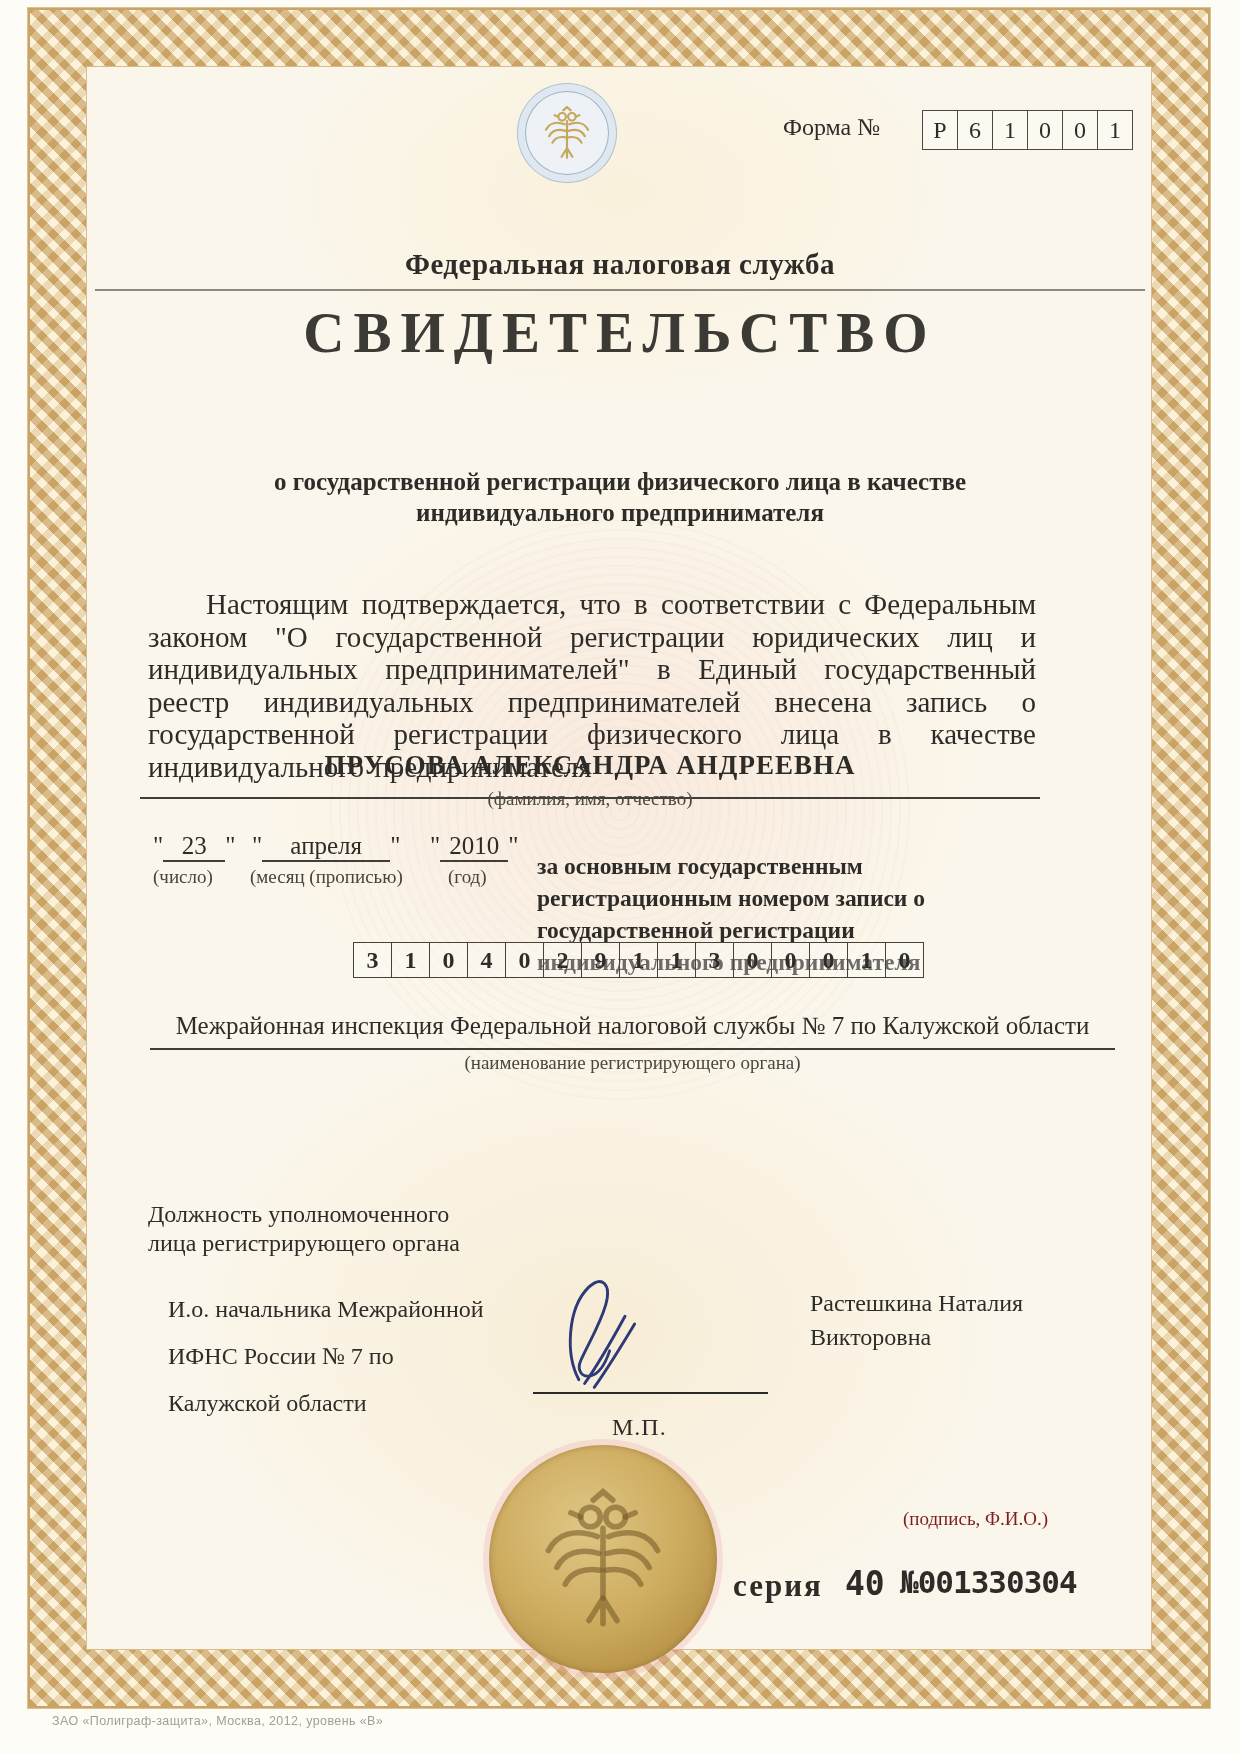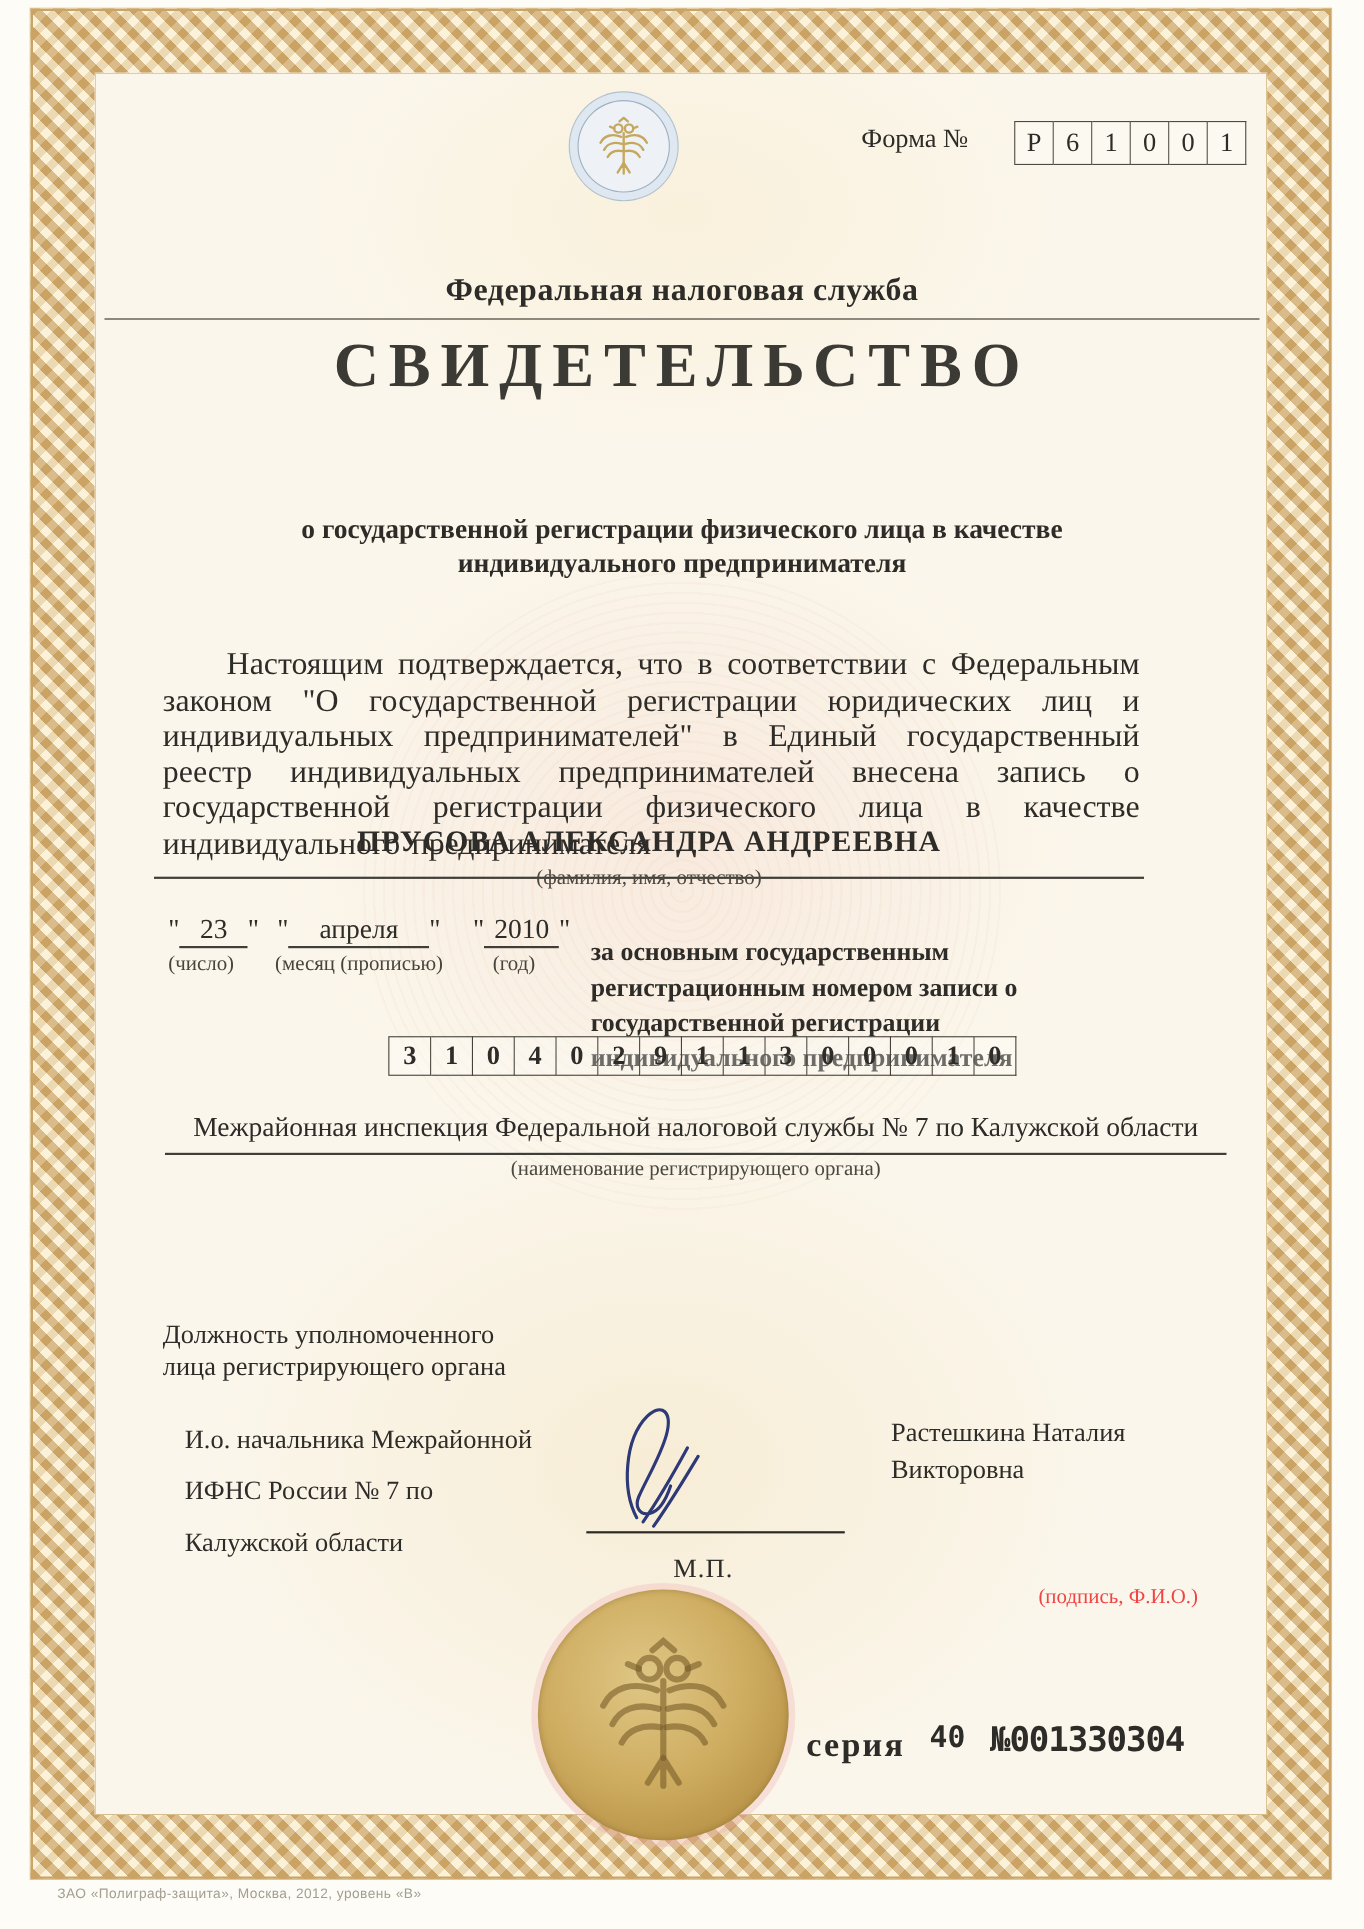--- a/index.html
+++ b/index.html
@@ -97,32 +97,32 @@
   }
   .authority-caption { left:150px; top:1052px; width:965px; text-align:center; font-size:19px; color:#4a483f; }
 
   
   .position-label { left:148px; top:1200px; font-size:24px; line-height:29px; white-space:pre-line; }
   .position-value { left:168px; top:1286px; font-size:24px; line-height:47px; white-space:pre-line; }
   .signer-name   { left:810px; top:1286px; font-size:24px; line-height:34px; white-space:pre-line; }
   .signature-svg { left:540px; top:1272px; }
   .sig-line { left:533px; top:1392px; width:235px; border-top:2px solid #2a2a26; }
   .mp { left:612px; top:1414px; font-size:24px; letter-spacing:1px; }
-  .sig-caption { left:903px; top:1441px; font-size:19px; color:#ef4444;margin-left:41px; }
+  .sig-caption { left:903px; top:1508px; font-size:19px; color:#7f1d1d; }
 
   
   .seal {
     left:489px; top:1445px; width:228px; height:228px; border-radius:50%;
     background: radial-gradient(circle at 42% 36%, #dfc685 0%, #cfae62 45%, #bb964b 75%, #ad8840 100%);
     box-shadow: 0 0 0 6px rgba(240,175,180,.32), inset 0 0 6px rgba(120,90,40,.45);
     display:flex; align-items:center; justify-content:center;
   }
   .seal svg { color:rgba(120,92,40,.6); }
   .series-label { left:733px; top:1568px; font-size:31px; font-weight:bold; letter-spacing:2px; }
-  .series-value { left:845px; top:1564px; font-family:"DejaVu Sans Mono", monospace; font-size:27px; font-weight:bold; }
+  .series-value { left:845px; top:1564px; font-family:"DejaVu Sans Mono", monospace; font-size:33px; font-weight:bold; }
   .number-value { left:900px; top:1564px; font-family:"DejaVu Sans Mono", monospace; font-size:31px; font-weight:bold; letter-spacing:-1px; }
 
   .print-note { left:52px; top:1714px; font-family:"Liberation Sans", sans-serif; font-size:12.5px; color:#a39e90; letter-spacing:.4px; }
 </style>
 </head>
 <body>
 
 <svg width="0" height="0" style="position:absolute">
   <defs>
     <g id="eagle" fill="none" stroke="currentColor" stroke-width="4" stroke-linecap="round">

